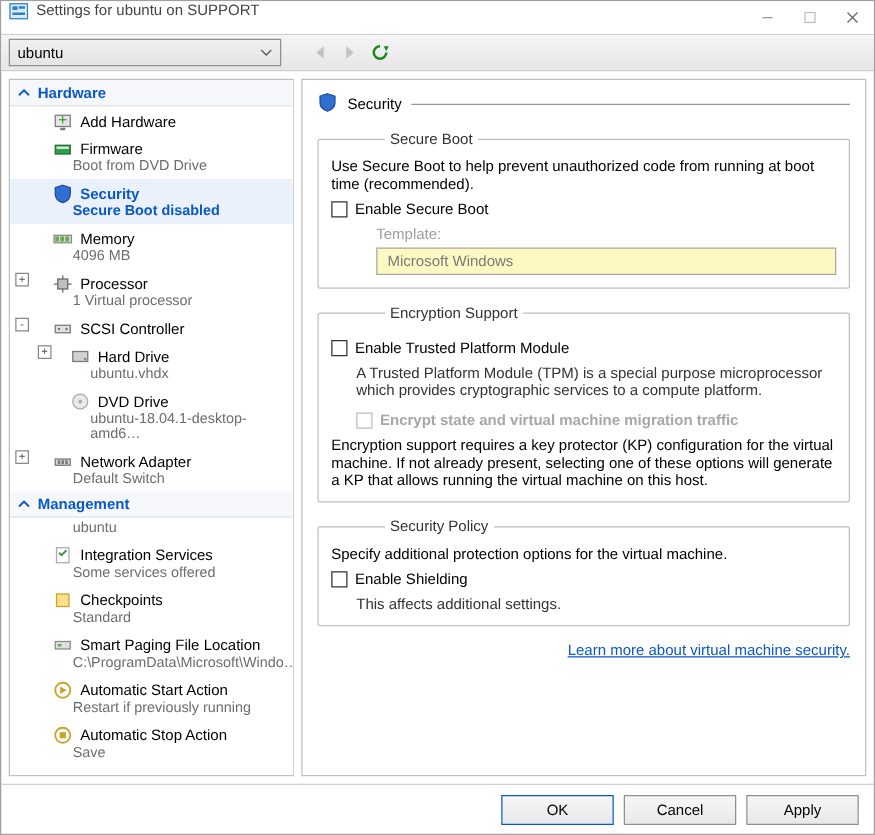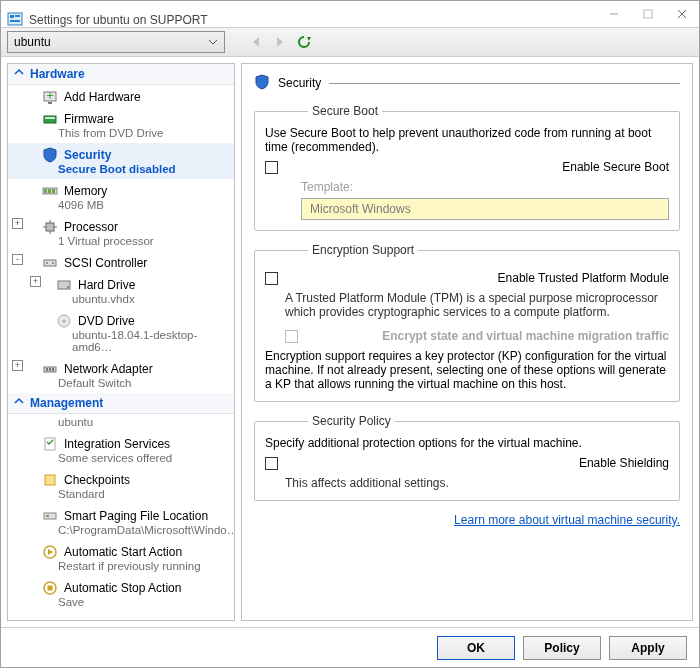--- a/index.html
+++ b/index.html
@@ -1,52 +1,52 @@
 <!DOCTYPE html>
 <html><head>
 <meta charset="utf-8">
 <style>
   * { box-sizing: border-box; font-family: "Segoe UI", Tahoma, sans-serif; font-size: 12px; }
   body { margin: 0; background: #fff; width: 700px; height: 668px; border: 1px solid #a0a0a0; display: flex; flex-direction: column; }
-  .titlebar { height: 26px; background: #fff; display: flex; align-items: flex-end; padding: 0 6px; color: #444; position: relative; }
+  .titlebar { height: 26px; background: #fff; display: flex; align-items: flex-start; padding: 0 6px; color: #444; position: relative; }
   .titlebar .ticon { width: 16px; height: 16px; margin-right: 6px; }
   .winbtns { position: absolute; right: 0; top: 0; display: flex; }
   .winbtns > div { width: 34px; height: 26px; display:flex; align-items:center; justify-content:center; color:#666; }
   .toolbar { height: 30px; background: linear-gradient(#f5f5f5,#e6e6e6); border-top:1px solid #cfcfcf; border-bottom:1px solid #cfcfcf; display:flex; align-items:center; padding: 0 6px; gap: 6px; }
   .vmselect { width: 218px; height: 22px; background: linear-gradient(#f0f0f0,#e4e4e4); border:1px solid #8f8f8f; display:flex; align-items:center; justify-content:space-between; padding:0 6px; }
   .navbtn { width:18px; height:18px; display:flex; align-items:center; justify-content:center; color:#bdbdbd; }
   .navbtn.on { color:#1b8a1b; }
   .body { flex:1; display:flex; padding: 6px; gap:6px; overflow:hidden;}
   .sidebar { width:228px; border:1px solid #c0c0c0; background:#fff; overflow:auto; }
-  .shdr { background:#f5f7fb; padding:3px 6px; display:flex; gap:6px; font-weight:bold; color:#0a58c7; border-bottom:1px solid #e5e5e5;}
+  .shdr { background:#f5f7fb; padding:3px 6px; display:flex; align-items:center; gap:6px; font-weight:bold; color:#0a58c7; border-bottom:1px solid #e5e5e5;}
   .row { padding:2px 4px 2px 20px; position:relative; }
   .row .exp { position:absolute; left:4px; top:3px; width:11px; height:11px; border:1px solid #888; font-size:9px; line-height:9px; text-align:center; color:#555;}
   .row .line1 { display:flex; align-items:center; gap:6px; padding:2px 2px 0 14px;}
   .row .line2 { padding:0 2px 2px 30px; color:#6d6d6d; font-size:11.5px;}
   .row.sel .line1, .row.sel .line2 { color:#0a58c7; font-weight:bold;}
   .row.sel { background:#eaf1fb; }
   .sub { padding-left: 34px; }
   .ic { width:16px; height:16px; flex:0 0 16px; }
   .content { flex:1; border:1px solid #c0c0c0; background:#fff; padding:10px 12px; overflow:auto; position:relative;}
   .chead { display:flex; align-items:center; gap:8px; margin-bottom:12px;}
   .chead .htxt { flex:0 0 auto; }
   .chead .hline { flex:1; height:1px; background:#999; }
   fieldset { border:1px solid #bfbfbf; border-radius:2px; margin:0 0 12px 0; padding:8px 10px 10px 10px; }
   legend { padding:0 4px; color:#333;margin-left:43px;}
-  .cbrow { display:flex; align-items:center; gap:6px; margin:6px 0;justify-content:space-between;}
+  .cbrow { display:flex; align-items:center; gap:6px; margin:6px 0;}
   .cb { width:13px; height:13px; border:1px solid #333; background:#fff;}
   .cb.dis { border-color:#bbb;}
   .dislbl { color:#a7a7a7;}
   .tmpl { margin-top:6px;margin-left:36px;}
   .tmpl .lbl{ color:#9e9e9e; margin-bottom:4px;}
   .tmpl .dd { width:100%; height:22px; background:#fef9c3; border:1px solid #a8a8a8; color:#7a7a7a; display:flex; align-items:center; padding:0 8px;}
   .note { margin:6px 0 0 20px; color:#333; }
   .learn { text-align:right; color:#0b57c4; text-decoration:underline; margin-top:4px;}
   .footer { height:40px; border-top:1px solid #cfcfcf; display:flex; align-items:center; justify-content:flex-end; gap:8px; padding:0 12px;}
-  .btn { width:78px; height:24px; border:1px solid #8f8f8f; background:linear-gradient(#f7f7f7,#e8e8e8); display:flex; align-items:center; justify-content:center;font-weight:bold;}
+  .btn { width:90px; height:24px; border:1px solid #8f8f8f; background:linear-gradient(#f7f7f7,#e8e8e8); display:flex; align-items:center; justify-content:center;}
   .btn.primary { border:1.5px solid #0a58c7; }
   
   svg { display:block; }
 </style>
 </head>
 <body>
 
 <div class="titlebar">
   <span class="ticon">
     <svg viewBox="0 0 16 16">
@@ -133,21 +133,21 @@
     <div class="row">
       <div class="line1">
           <span class="ic">
             <svg viewBox="0 0 16 16">
               <rect x="2" y="5" width="12" height="7" fill="#2f9e44" stroke="#1e6b2f"></rect>
               <rect x="3" y="6" width="10" height="2" fill="#cfe9d3"></rect>
             </svg>
           </span>
         <span>Firmware</span>
         </div>
-      <div class="line2">This from DVD Drive</div>
+      <div class="line2">Boot from DVD Drive</div>
     </div>
 
     <div class="row sel">
       <div class="line1">
           <span class="ic">
             <svg viewBox="0 0 16 16">
               <path d="M8 1 L14 3 V8 C14 12 11 14 8 15 C5 14 2 12 2 8 V3 Z" fill="#2f6fd1" stroke="#1d4d99"></path>
             </svg>
           </span>
         <span>Security</span>
@@ -374,18 +374,18 @@
 
     <div class="learn">Learn more about virtual machine security.</div>
   </div>
 </div>
 
 <div class="footer">
   <div class="btn primary">
       <span>OK</span>
     </div>
   <div class="btn">
-      <span>Policy</span>
+      <span>Cancel</span>
     </div>
   <div class="btn">
       <span>Apply</span>
     </div>
 </div>
 
 </body></html>

